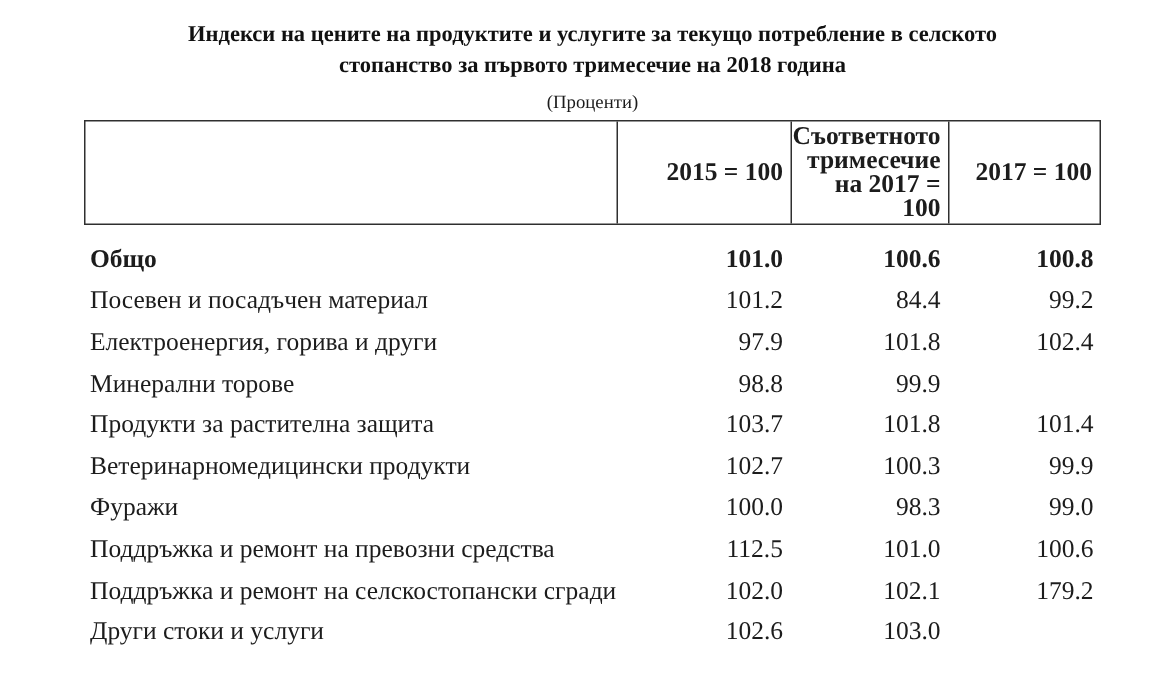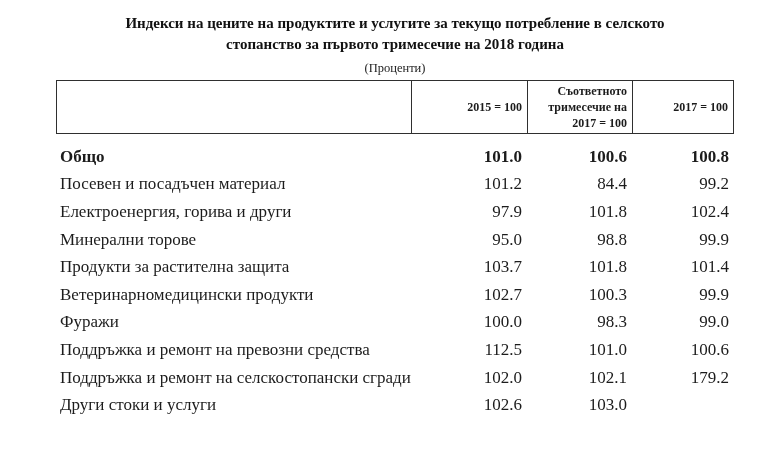--- a/index.html
+++ b/index.html
@@ -50,21 +50,21 @@
     box-sizing: border-box;
     width: 678px;
   }
   .th {
     display: flex;
     flex-direction: column;
     justify-content: center;
     align-items: flex-end;
     text-align: right;
     font-weight: bold;
-    font-size: 12px;
+    font-size: 17px;
     line-height: 16px;
     min-height: 48px;
     padding: 2px 5px;
     box-sizing: border-box;
     border-left: 1px solid #2f2f2f;
   }
   .th:first-child {
     border-left: none;
   }
   .tbody {
@@ -125,21 +125,20 @@
           <div class="td col-num">99.2</div>
         </div>
         <div class="trow">
           <div class="td col-label">Електроенергия, горива и други</div>
           <div class="td col-num">97.9</div>
           <div class="td col-num">101.8</div>
           <div class="td col-num">102.4</div>
         </div>
         <div class="trow">
           <div class="td col-label">Минерални торове</div>
-          <div class="td col-num">95.0</div>
           <div class="td col-num">98.8</div>
           <div class="td col-num">99.9</div>
         </div>
         <div class="trow">
           <div class="td col-label">Продукти за растителна защита</div>
           <div class="td col-num">103.7</div>
           <div class="td col-num">101.8</div>
           <div class="td col-num">101.4</div>
         </div>
         <div class="trow">

